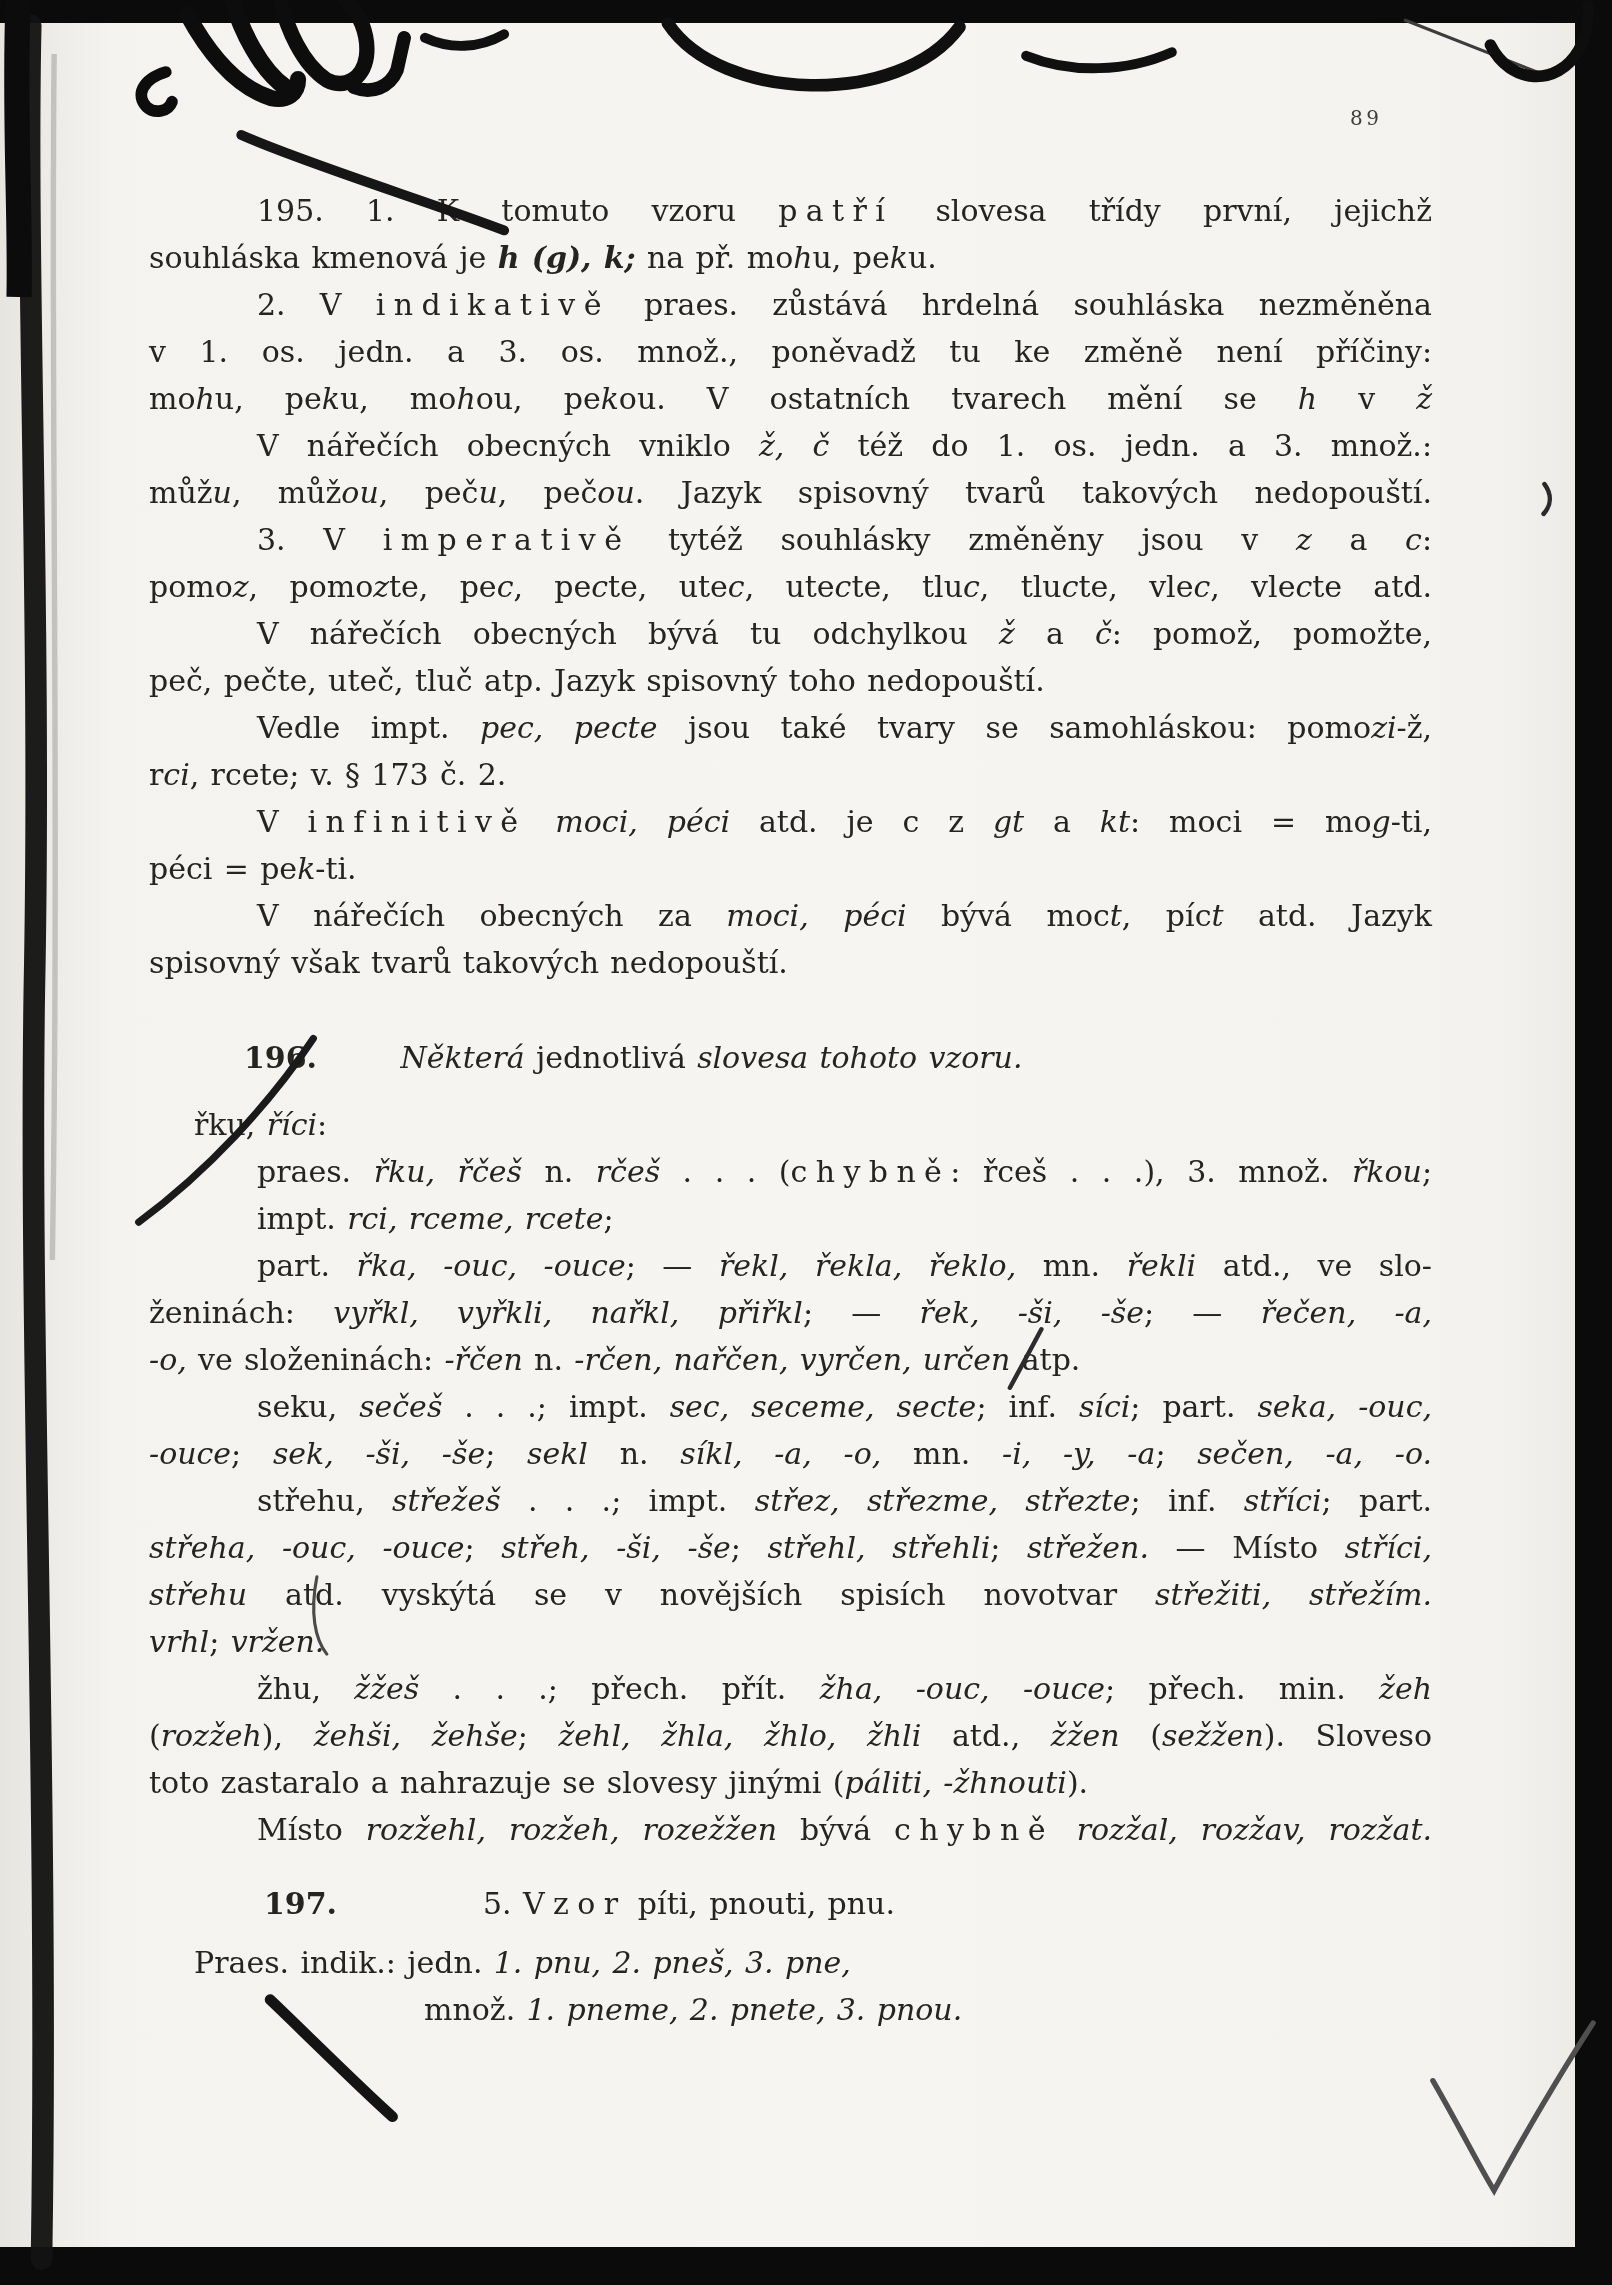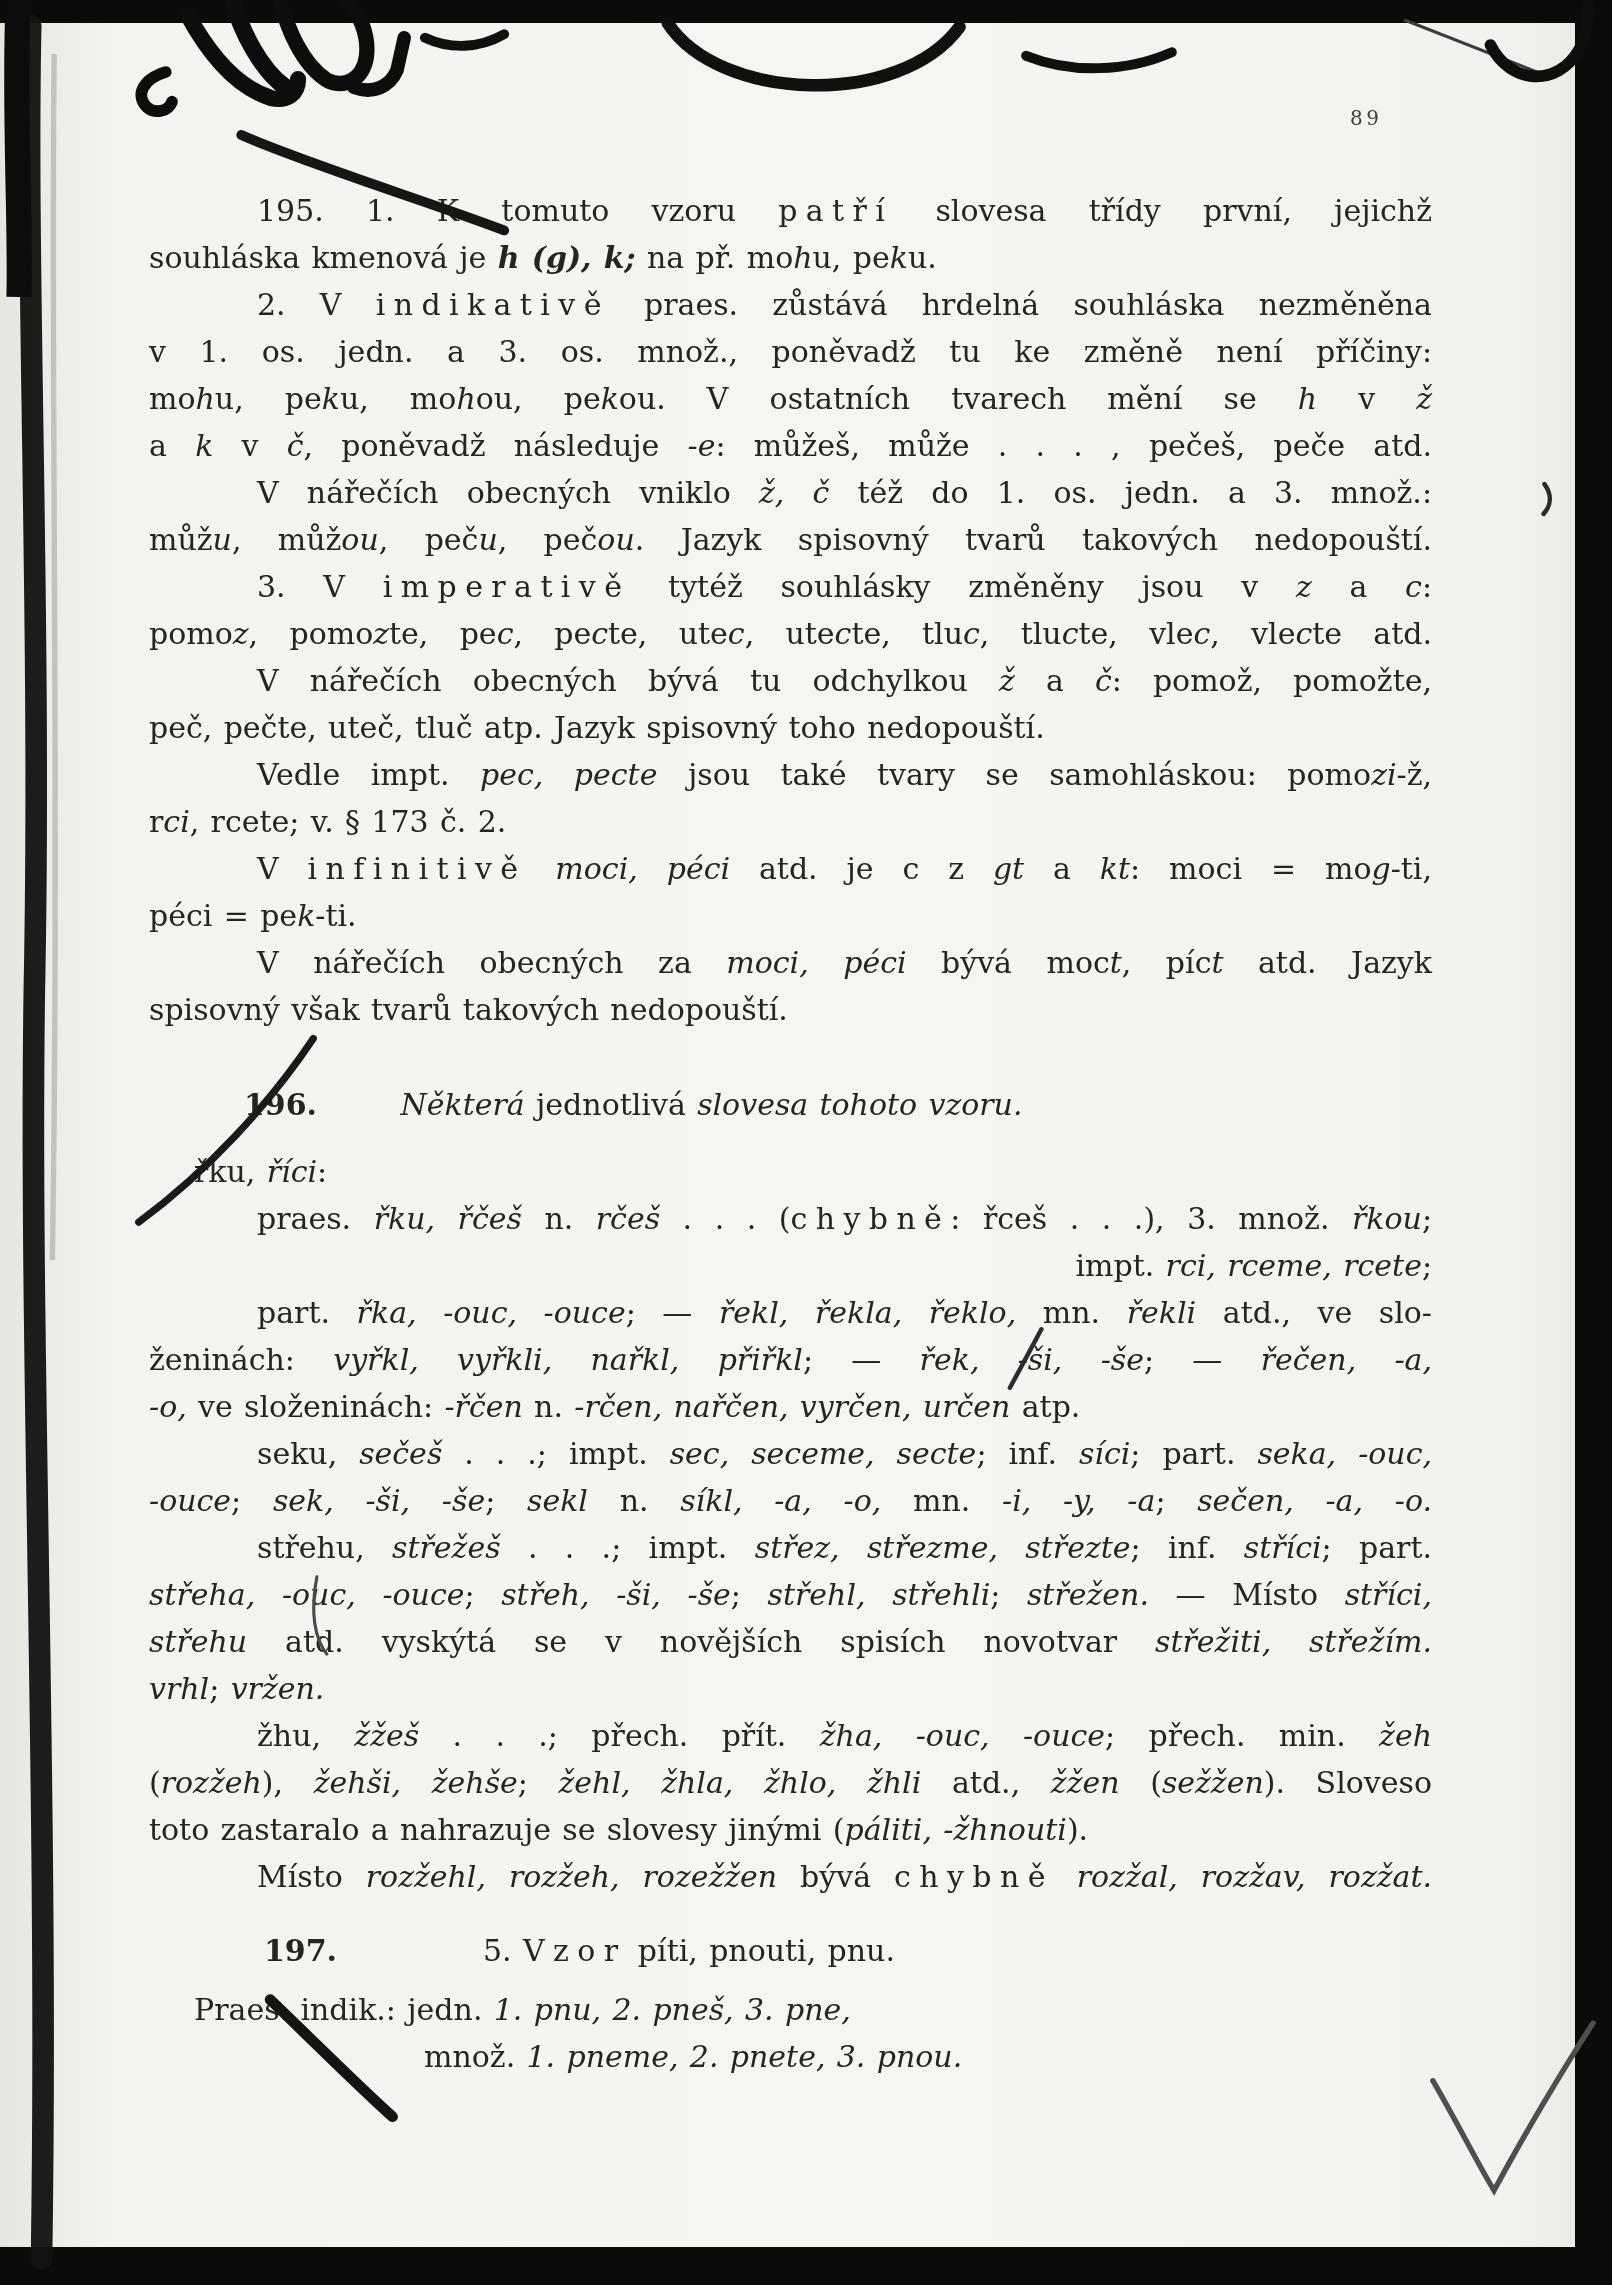--- a/index.html
+++ b/index.html
@@ -20,21 +20,21 @@
   .pagenum{
     position:absolute;left:1350px;top:106px;
     font-size:20px;letter-spacing:3.6px;color:#403e3a;
   }
   
   .textblock{
     position:absolute;left:149px;top:187px;width:1283px;
     font-size:30px;line-height:47px;word-spacing:1.8px;
   }
   .line{min-height:47px;}
-  .line.para{text-indent:108px;text-align:right;}
+  .line.para{text-indent:108px;}
   .line.rku{text-indent:45px;margin-top:20px;}
   .line.praes{text-indent:45px;margin-top:11.7px;}
   .line.praes2{text-indent:275px;}
   .line.j{text-align:justify;text-align-last:justify;}
   .line.h196{position:relative;text-align:center;padding-right:158px;margin-top:48px;}
   .line.h197{position:relative;text-align:center;padding-right:203px;margin-top:27px;}
   .line.h196 .secnum{position:absolute;left:95px;top:0;font-style:normal;text-align:center;}
   .line.h197 .secnum{position:absolute;left:115px;top:0;font-style:normal;}
   .b{font-weight:normal;margin-top:34px;}
   .i{font-style:italic;}
@@ -54,21 +54,20 @@
   <div class="edge bottom"></div>
 
   <div class="pagenum">89</div>
 
   <div class="textblock" id="textblock">
       <div class="line para j"><span class="b">195.</span><span> 1. K tomuto vzoru </span><span class="ls">patří</span><span> slovesa třídy první, jejichž</span></div>
       <div class="line flush"><span>souhláska kmenová je </span><span class="bi">h (g), k;</span><span> na př. mo</span><span class="i">h</span><span>u, pe</span><span class="i">k</span><span>u.</span></div>
       <div class="line para j"><span>2. V </span><span class="ls">indikativě</span><span> praes. zůstává hrdelná souhláska nezměněna</span></div>
       <div class="line flush j"><span>v 1. os. jedn. a 3. os. množ., poněvadž tu ke změně není příčiny:</span></div>
       <div class="line flush j"><span>mo</span><span class="i">h</span><span>u, pe</span><span class="i">k</span><span>u, mo</span><span class="i">h</span><span>ou, pe</span><span class="i">k</span><span>ou. V ostatních tvarech mění se </span><span class="i">h</span><span> v </span><span class="i">ž</span></div>
-      <div class="line flush j"><span>a </span><span class="i">k</span><span> v </span><span class="i">č</span><span>, poněvadž následuje </span><span class="i">-e</span><span>: můžeš, může . . . , pečeš, peče atd.</span></div>
       <div class="line para j"><span>V nářečích obecných vniklo </span><span class="i">ž, č</span><span> též do 1. os. jedn. a 3. množ.:</span></div>
       <div class="line flush j"><span>můž</span><span class="i">u</span><span>, můž</span><span class="i">ou</span><span>, peč</span><span class="i">u</span><span>, peč</span><span class="i">ou</span><span>. Jazyk spisovný tvarů takových nedopouští.</span></div>
       <div class="line para j"><span>3. V </span><span class="ls">imperativě</span><span> tytéž souhlásky změněny jsou v </span><span class="i">z</span><span> a </span><span class="i">c</span><span>:</span></div>
       <div class="line flush j"><span>pomo</span><span class="i">z</span><span>, pomo</span><span class="i">z</span><span>te, pe</span><span class="i">c</span><span>, pe</span><span class="i">c</span><span>te, ute</span><span class="i">c</span><span>, ute</span><span class="i">c</span><span>te, tlu</span><span class="i">c</span><span>, tlu</span><span class="i">c</span><span>te, vle</span><span class="i">c</span><span>, vle</span><span class="i">c</span><span>te atd.</span></div>
       <div class="line para j"><span>V nářečích obecných bývá tu odchylkou </span><span class="i">ž</span><span> a </span><span class="i">č</span><span>: pomož, pomožte,</span></div>
       <div class="line flush"><span>peč, pečte, uteč, tluč atp. Jazyk spisovný toho nedopouští.</span></div>
       <div class="line para j"><span>Vedle impt. </span><span class="i">pec, pecte</span><span> jsou také tvary se samohláskou: pomo</span><span class="i">zi</span><span>-ž,</span></div>
       <div class="line flush"><span>r</span><span class="i">ci</span><span>, rcete; v. § 173 č. 2.</span></div>
       <div class="line para j"><span>V </span><span class="ls">infinitivě</span><span> </span><span class="i">moci, péci</span><span> atd. je c z </span><span class="i">gt</span><span> a </span><span class="i">kt</span><span>: moci = mo</span><span class="i">g</span><span>-ti,</span></div>
       <div class="line flush"><span>péci = pe</span><span class="i">k</span><span>-ti.</span></div>

